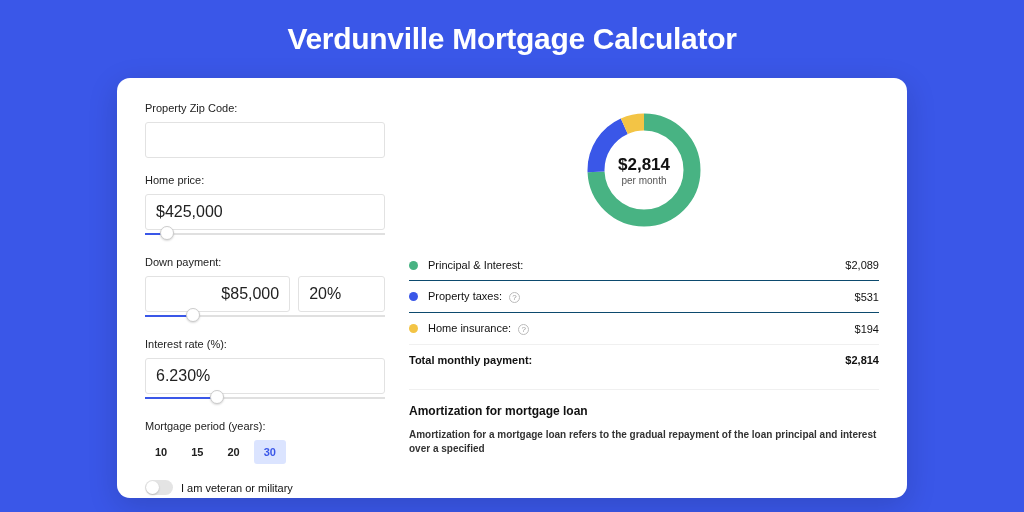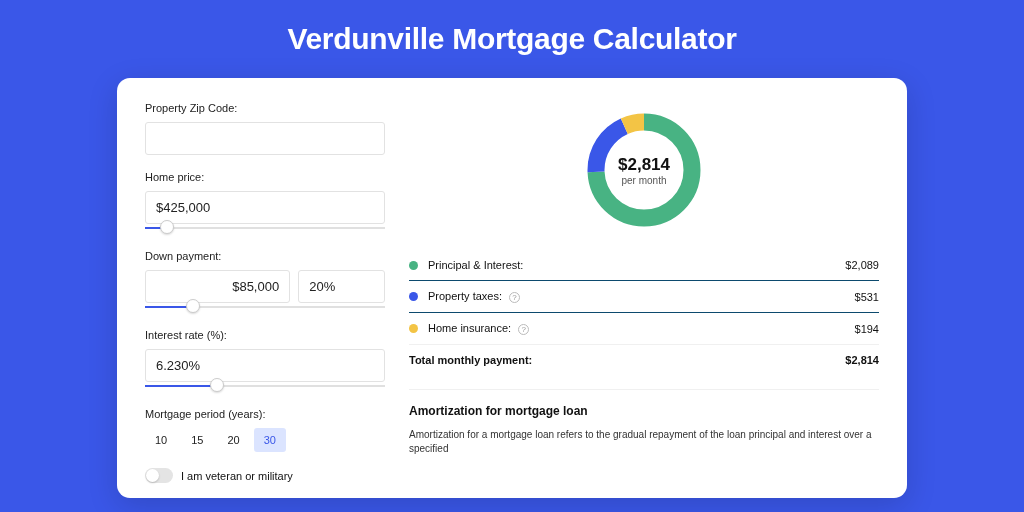--- a/index.html
+++ b/index.html
@@ -40,21 +40,21 @@
     font-size: 11px;
     color: #222;
     margin-bottom: 8px;
     display: block;
   }
   .text-input {
     width: 100%;
     border: 1px solid #e2e2e2;
     border-radius: 3px;
     padding: 8px 10px;
-    font-size: 13px;
+    font-size: 16px;
     color: #222;
     background: #fff;
   }
   .field-block { margin-bottom: 16px; }
   .slider-wrap { position: relative; height: 12px; margin-top: -2px; }
   .slider-track {
     height: 2px;
     background: #3a57e8;
     position: absolute;
     top: 5px;
@@ -71,21 +71,21 @@
     box-shadow: 0 1px 2px rgba(0,0,0,0.15);
   }
   .down-row { display: flex; gap: 8px; }
   .down-row .text-input:first-child { flex: 1.9; text-align: right; }
   .down-row .text-input:last-child { flex: 1; }
   .period-row { display: flex; gap: 4px; }
   .period-btn {
     border: none;
     background: transparent;
     font-size: 11px;
-    font-weight: 400;
+    font-weight: 700;
     color: #222;
     padding: 6px 10px;
     border-radius: 3px;
     cursor: pointer;
   }
   .period-btn.active {
     background: #dbe4ff;
     color: #3a57e8;
   }
   .toggle-row { display: flex; align-items: center; gap: 8px; margin-top: 14px; }
@@ -142,21 +142,21 @@
     align-items: center; justify-content: center;
     color: #999;
     margin-left: 4px;
   }
   .amort-block {
     border-top: 1px solid #f0f0f0;
     margin-top: 14px;
     padding-top: 14px;
   }
   .amort-title { font-size: 12px; font-weight: 700; margin-bottom: 10px; }
-  .amort-text { font-size: 10px; color: #333; line-height: 1.4; }
+  .amort-text { font-size: 10px; color: #333; line-height: 1.4; font-weight: bold; }
 </style>
 </head>
 <body>
 
 <h1 class="page-title">Verdunville Mortgage Calculator</h1>
 
 <div class="card">
 
   <div class="left">
 

